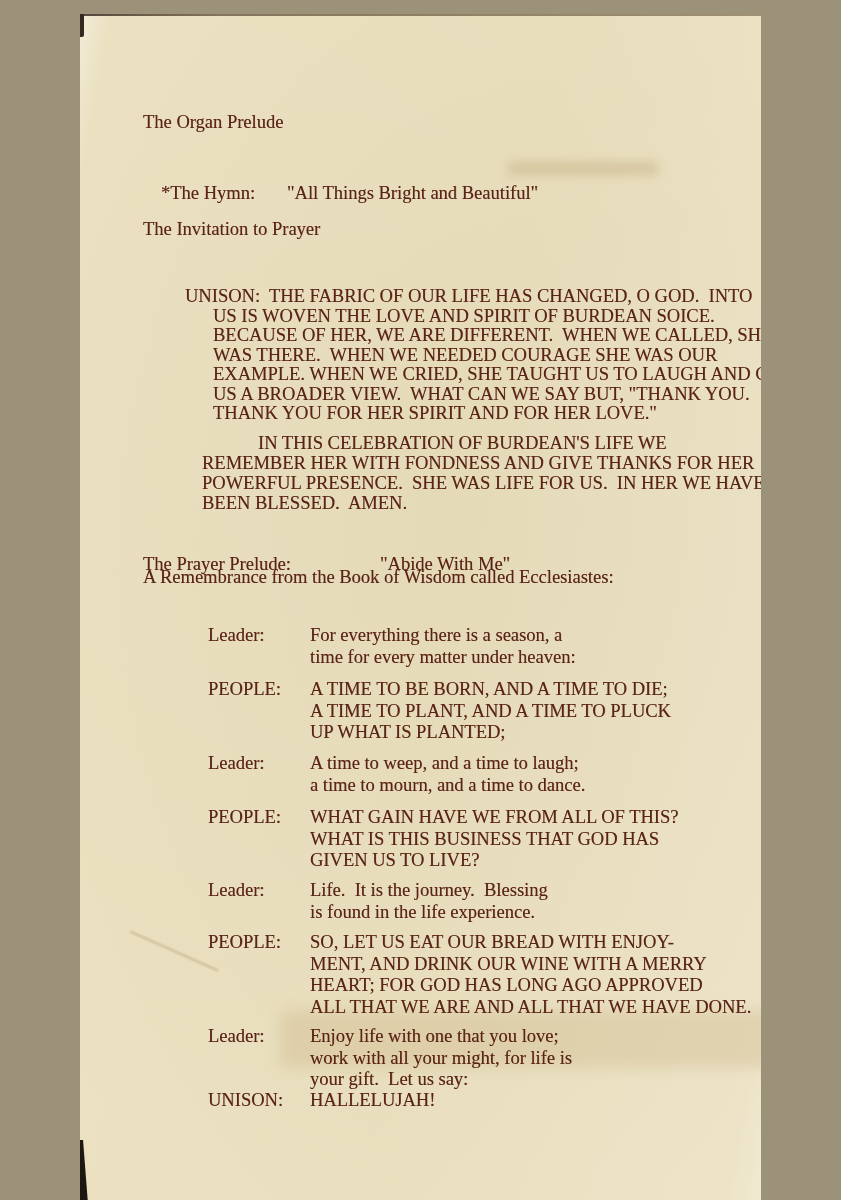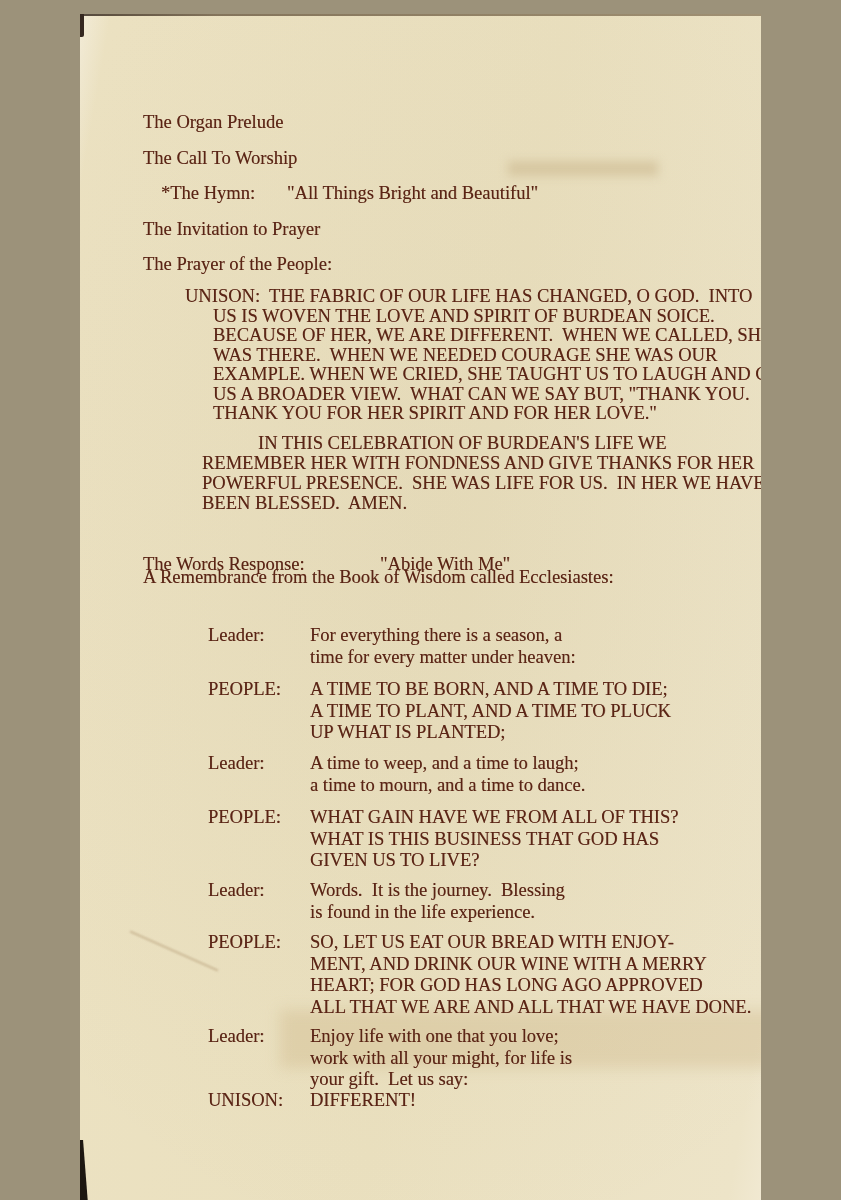--- a/index.html
+++ b/index.html
@@ -73,40 +73,38 @@
 
   <div class="smudge"></div>
   <div class="shade-band"></div>
   <div class="crease"></div>
   <div class="edge-top"></div>
   <div class="edge-topleft"></div>
   <div class="edge-bottomleft"></div>
   <div class="edge-bottom"></div>
 
   <div class="txt h-organ">The Organ Prelude</div>
-  <div class="txt h-call">The Call To Worship</div>
   <div class="txt h-hymn-label">*The Hymn:</div>
   <div class="txt h-hymn-title">"All Things Bright and Beautiful"</div>
   <div class="txt h-hymn-no">No. 168</div>
   <div class="txt h-invitation">The Invitation to Prayer</div>
-  <div class="txt h-prayer-people">The Prayer of the People:</div>
 
   <div class="txt par-celebration">IN THIS CELEBRATION OF BURDEAN'S LIFE WE
 REMEMBER HER WITH FONDNESS AND GIVE THANKS FOR HER
 POWERFUL PRESENCE.  SHE WAS LIFE FOR US.  IN HER WE HAVE
 BEEN BLESSED.  AMEN.</div>
   <div class="txt par-unison">UNISON:  THE FABRIC OF OUR LIFE HAS CHANGED, O GOD.  INTO
 US IS WOVEN THE LOVE AND SPIRIT OF BURDEAN SOICE.
 BECAUSE OF HER, WE ARE DIFFERENT.  WHEN WE CALLED, SHE
 WAS THERE.  WHEN WE NEEDED COURAGE SHE WAS OUR
 EXAMPLE. WHEN WE CRIED, SHE TAUGHT US TO LAUGH AND GAVE
 US A BROADER VIEW.  WHAT CAN WE SAY BUT, "THANK YOU.
 THANK YOU FOR HER SPIRIT AND FOR HER LOVE."</div>
 
-  <div class="txt h-response-label">The Words Response:</div>
+  <div class="txt h-response-label">The Prayer Prelude:</div>
   <div class="txt h-response-title">"Abide With Me"</div>
   <div class="txt h-remembrance">A Remembrance from the Book of Wisdom called Ecclesiastes:</div>
 
   <div class="rb rb1">
     <span class="rb-speaker">Leader:</span>
     <div class="rb-text">For everything there is a season, a
 time for every matter under heaven:</div>
   </div>
   <div class="rb rb2">
     <span class="rb-speaker">PEOPLE:</span>
@@ -120,34 +118,34 @@
 a time to mourn, and a time to dance.</div>
   </div>
   <div class="rb rb4">
     <span class="rb-speaker">PEOPLE:</span>
     <div class="rb-text">WHAT GAIN HAVE WE FROM ALL OF THIS?
 WHAT IS THIS BUSINESS THAT GOD HAS
 GIVEN US TO LIVE?</div>
   </div>
   <div class="rb rb5">
     <span class="rb-speaker">Leader:</span>
-    <div class="rb-text">Words.  It is the journey.  Blessing
+    <div class="rb-text">Life.  It is the journey.  Blessing
 is found in the life experience.</div>
   </div>
   <div class="rb rb6">
     <span class="rb-speaker">PEOPLE:</span>
     <div class="rb-text">SO, LET US EAT OUR BREAD WITH ENJOY-
 MENT, AND DRINK OUR WINE WITH A MERRY
 HEART; FOR GOD HAS LONG AGO APPROVED
 ALL THAT WE ARE AND ALL THAT WE HAVE DONE.</div>
   </div>
   <div class="rb rb7">
     <span class="rb-speaker">Leader:</span>
     <div class="rb-text">Enjoy life with one that you love;
 work with all your might, for life is
 your gift.  Let us say:</div>
   </div>
   <div class="rb rb8">
     <span class="rb-speaker">UNISON:</span>
-    <div class="rb-text">DIFFERENT!</div>
+    <div class="rb-text">HALLELUJAH!</div>
   </div>
 
 </div>
 
 </body></html>

